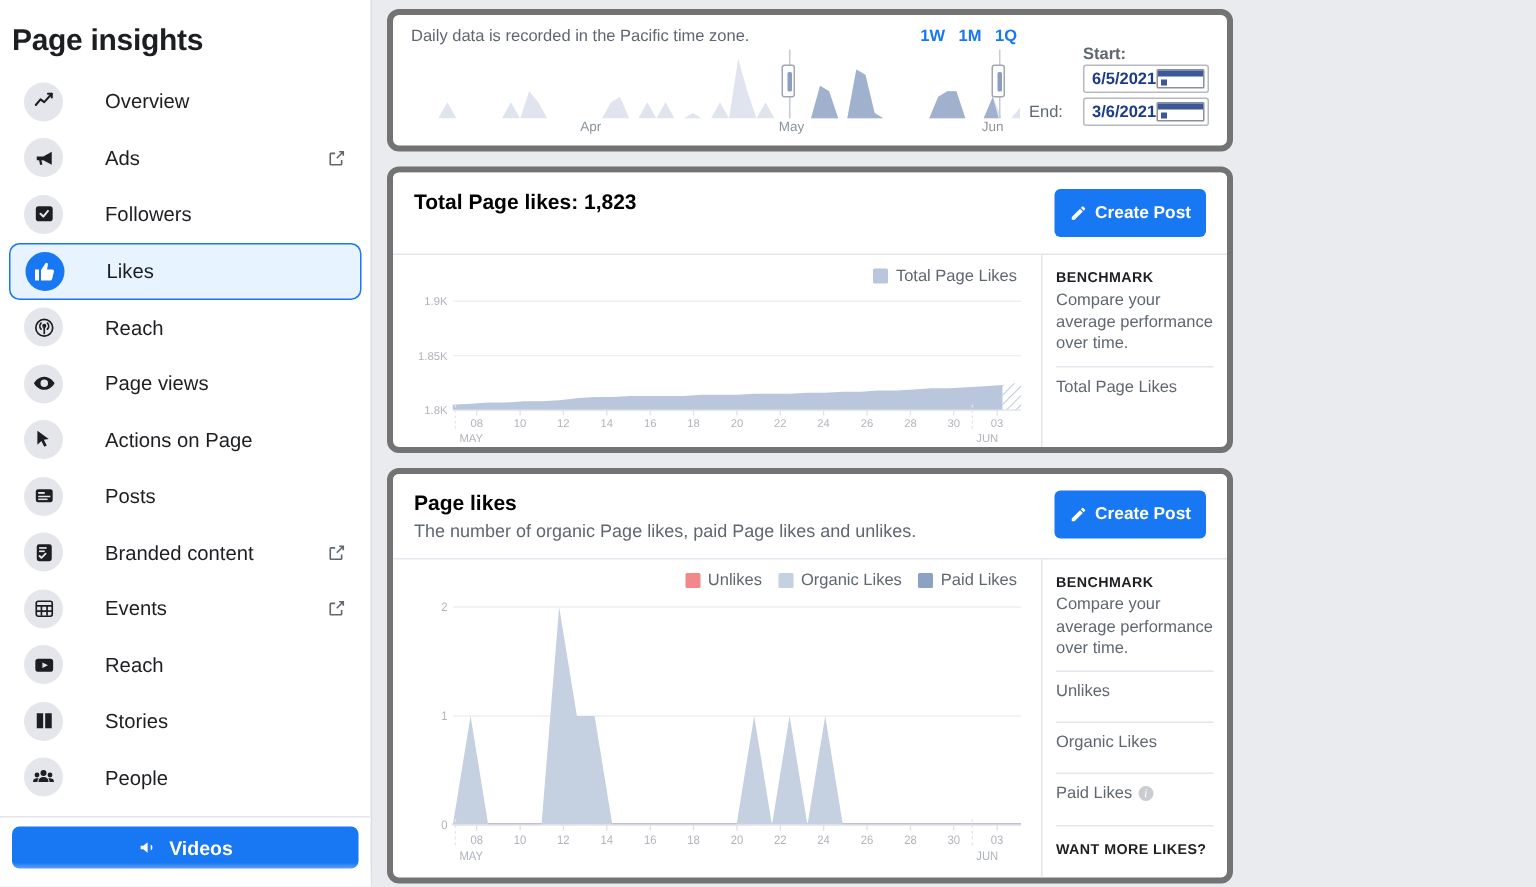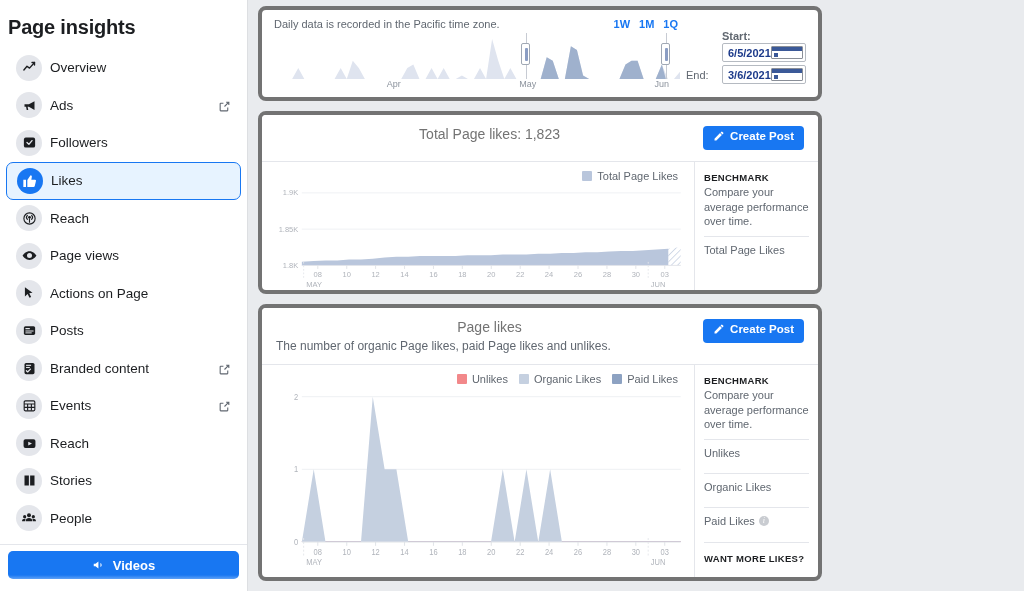--- a/index.html
+++ b/index.html
@@ -16,21 +16,21 @@
     width: 248px; height: 591px; background: #ffffff;
     border-right: 1px solid #dddfe2;
     display: flex; flex-direction: column; position: relative;
   }
   .sb-title {
     font-size: 20px; font-weight: bold; color: #1c1e21;
     padding: 16px 0 10px 8px; letter-spacing: -0.2px;
   }
   .sb-list { flex: 1; overflow: hidden; padding: 0 6px; position: relative; }
   .sb-item {
-    display: flex; align-items: center; gap: 8px;
+    display: flex; align-items: center; gap: 28px;
     height: 37.5px; padding: 0 10px; border-radius: 7px;
     cursor: pointer; position: relative;
   }
   .sb-item.active {
     background: #e7f3ff; border: 1px solid #1877f2;
     height: 38px;
   }
   .sb-ico {
     width: 26px; height: 26px; border-radius: 50%;
     background: #e4e6eb; flex: 0 0 26px;
@@ -122,26 +122,26 @@
   }
   .dr-start-lbl { font-size: 11px; color: #606770; font-weight: bold;
     margin-left: 36px; margin-bottom: 1px; display: block; }
 
   
   .card-head {
     padding: 11px 14px; border-bottom: 1px solid #e4e6eb;
     display: flex; align-items: flex-start; background: #fff;
   }
   .card-head-txt { flex: 1; }
-  .card-title { font-size: 14px; font-weight: normal; color: #737373; text-align: center; }
+  .card-title { font-size: 14px; font-weight: bold; color: #000000; }
   .card-sub { font-size: 12px; color: #606770; margin-top: 4px; }
   .create-post {
     height: 24px; background: #1877f2; color: #fff; border: none;
     border-radius: 4px; font-size: 11.5px; font-weight: bold;
-    display: flex; gap: 5px; padding: 4px 10px;
+    display: flex; align-items: center; gap: 5px; padding: 16px 10px;
     cursor: pointer; font-family: inherit; flex: 0 0 auto;
   }
   .card-body { display: flex; }
   .chart-area { flex: 1; position: relative; padding: 8px 8px 0 8px; }
   .legend {
     display: flex; justify-content: flex-end; gap: 11px;
     padding-right: 8px; margin-bottom: 2px;
   }
   .legend-item { display: flex; align-items: center; gap: 5px; }
   .legend-sw { width: 10px; height: 10px; border-radius: 1px; }

